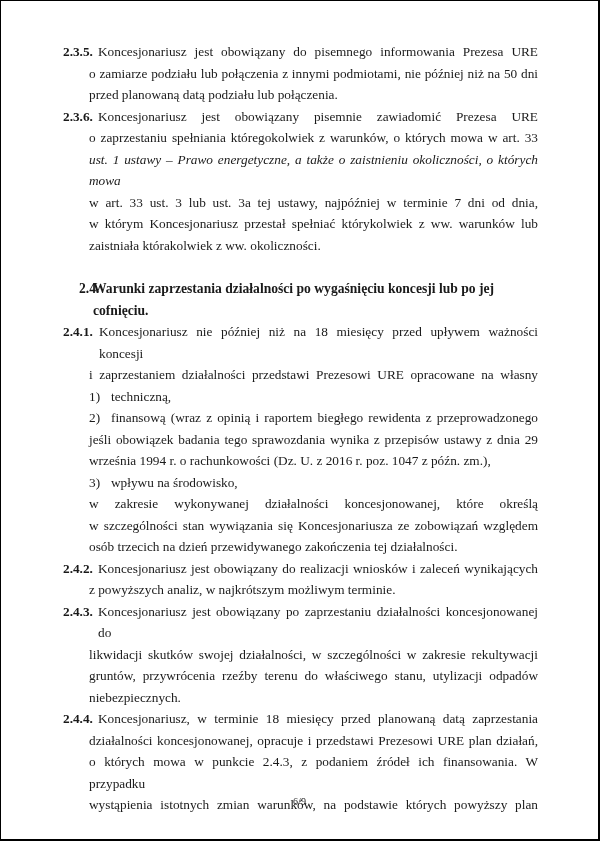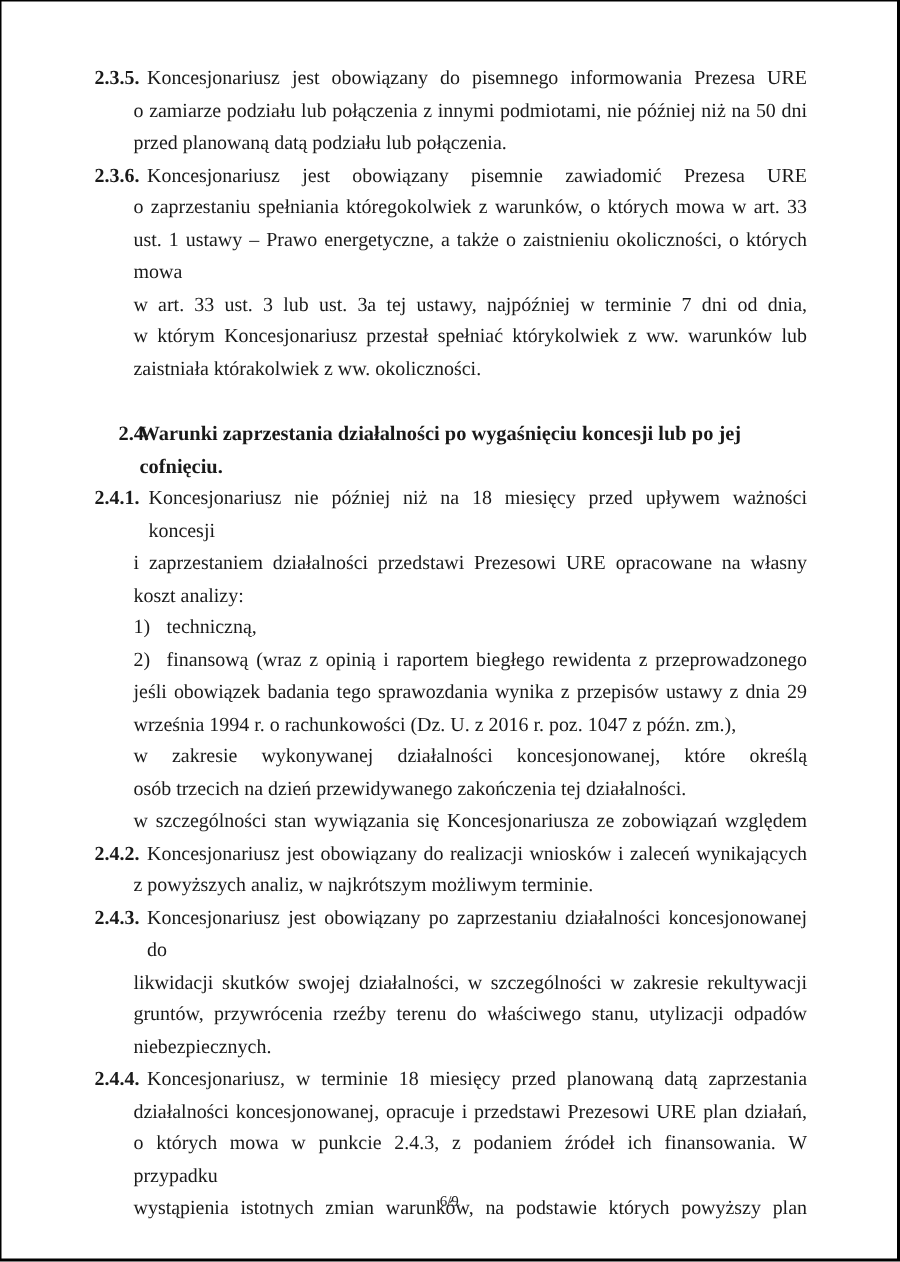--- a/index.html
+++ b/index.html
@@ -105,21 +105,21 @@
         <span style="display:block;" class="justify-last">o zamiarze podziału lub połączenia z innymi podmiotami, nie później niż na 50 dni</span>
         <span style="display:block;">przed planowaną datą podziału lub połączenia.</span>
       </span>
     </div>
 
     <div class="item">
       <span class="num">2.3.6.</span>
       <span class="body">
         <span class="first justify-last" style="display:block;">Koncesjonariusz jest obowiązany pisemnie zawiadomić Prezesa URE</span>
         <span style="display:block;" class="justify-last">o zaprzestaniu spełniania któregokolwiek z warunków, o których mowa w art. 33</span>
-        <span style="display:block;" class="justify-last">ust. 1 ustawy – Prawo energetyczne, a także o zaistnieniu okoliczności, o których mowa</span>
+        <span style="display:block;font-style:italic;" class="justify-last">ust. 1 ustawy – Prawo energetyczne, a także o zaistnieniu okoliczności, o których mowa</span>
         <span style="display:block;" class="justify-last">w art. 33 ust. 3 lub ust. 3a tej ustawy, najpóźniej w terminie 7 dni od dnia,</span>
         <span style="display:block;" class="justify-last">w którym Koncesjonariusz przestał spełniać którykolwiek z ww. warunków lub</span>
         <span style="display:block;">zaistniała którakolwiek z ww. okoliczności.</span>
       </span>
     </div>
 
     <div class="gap"></div>
 
     <div class="section-head">
       <span class="num">2.4.</span>
@@ -127,35 +127,37 @@
         <span style="display:block;">Warunki zaprzestania działalności po wygaśnięciu koncesji lub po jej</span>
         <span style="display:block;">cofnięciu.</span>
       </span>
     </div>
 
     <div class="item wide">
       <span class="num">2.4.1.</span>
       <span class="body">
         <span class="first justify-last" style="display:block;">Koncesjonariusz nie później niż na 18 miesięcy przed upływem ważności koncesji</span>
         <span style="display:block;" class="justify-last">i zaprzestaniem działalności przedstawi Prezesowi URE opracowane na własny</span>
-        <span style="display:block;">koszt analizy:</span>
       </span>
     </div>
 
     <div class="list-line">
       <span class="ln">1)</span><span>techniczną,</span>
     </div>
     <div class="list-line justify-last" style="text-align:justify;">
       <span class="ln">2)</span><span>finansową (wraz z opinią i raportem biegłego rewidenta z przeprowadzonego</span>
     </div>
     <div class="cont justify-last">jeśli obowiązek badania tego sprawozdania wynika z przepisów ustawy z dnia 29</div>
     <div class="cont">września 1994 r. o rachunkowości (Dz. U. z 2016 r. poz. 1047 z późn. zm.),</div>
+    <div class="list-line">
+      <span class="ln">3)</span><span>wpływu na środowisko,</span>
+    </div>
     <div class="cont justify-last">w zakresie wykonywanej działalności koncesjonowanej, które określą</div>
+    <div class="cont justify-last">w szczególności stan wywiązania się Koncesjonariusza ze zobowiązań względem</div>
     <div class="cont">osób trzecich na dzień przewidywanego zakończenia tej działalności.</div>
-    <div class="cont justify-last">w szczególności stan wywiązania się Koncesjonariusza ze zobowiązań względem</div>
 
     <div class="item">
       <span class="num">2.4.2.</span>
       <span class="body">
         <span class="first justify-last" style="display:block;">Koncesjonariusz jest obowiązany do realizacji wniosków i zaleceń wynikających</span>
         <span style="display:block;">z powyższych analiz, w najkrótszym możliwym terminie.</span>
       </span>
     </div>
 
     <div class="item">

